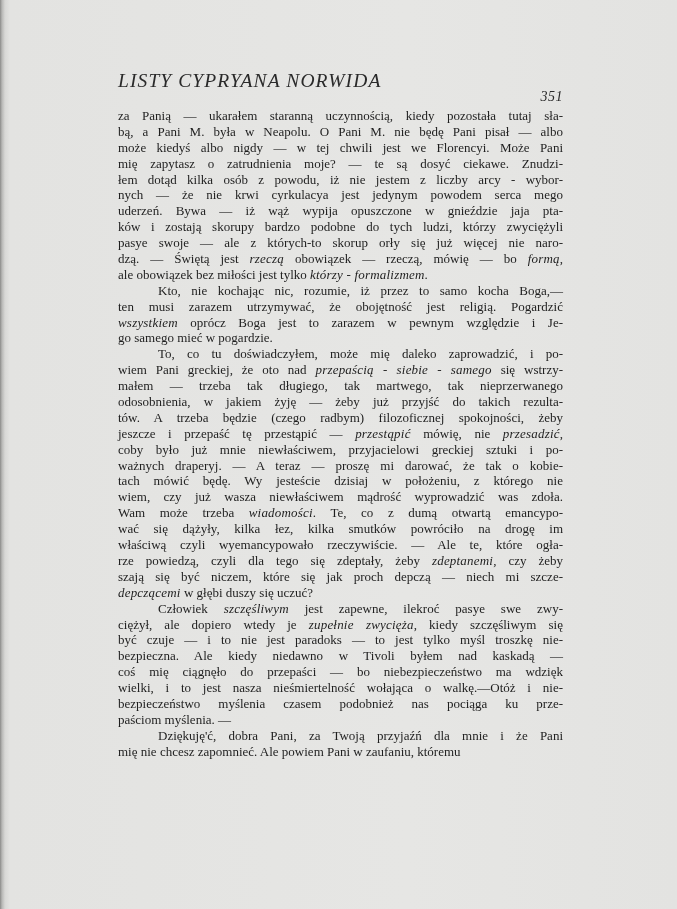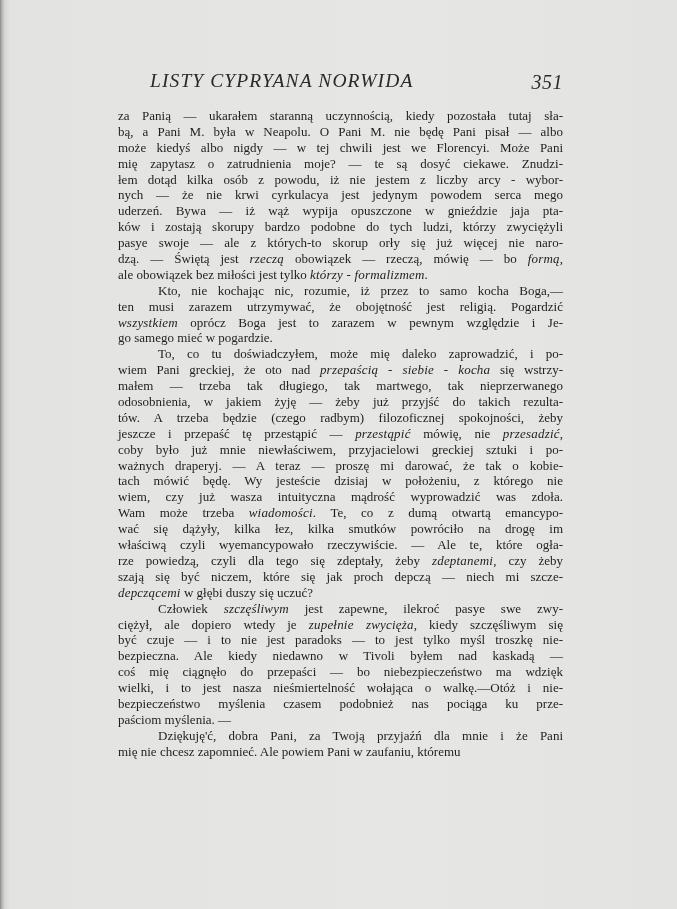--- a/index.html
+++ b/index.html
@@ -12,25 +12,25 @@
     position: absolute; left: 0; top: 0; width: 677px; height: 909px;
     background: linear-gradient(90deg, #8a8a88 0px, #b8b8b6 2px, #d8d8d6 5px, #e3e3e1 10px, #e6e6e4 60%, #e3e3e1 100%);
   }
   .running-head {
     position: absolute; left: 118px; top: 70px; width: 445px; height: 24px;
     font-family: "Liberation Serif", serif;
     color: #2a2a2a;
   }
   .running-title {
     position: absolute; left: 0; top: 0;
-    font-style: italic; font-size: 19.5px; letter-spacing: 1.1px; margin-left: 32px;
+    font-style: italic; font-size: 19.5px; letter-spacing: 1.1px;
   }
   .page-number {
-    position: absolute; right: 0; top: 1px;
-    font-style: italic; font-size: 20px; letter-spacing: 0.5px;
+    position: absolute; right: 0; top: 19px;
+    font-style: italic; font-size: 14px; letter-spacing: 0.5px;
   }
   .body-text {
     position: absolute; left: 118px; top: 108px; width: 445px;
     font-family: "Liberation Serif", serif;
     font-size: 13px; line-height: 15.9px;
     color: #1e1e1e;
   }
   .line {
     display: block; white-space: nowrap;
     text-align: justify; text-align-last: justify;
@@ -64,29 +64,29 @@
         <span class="line last"><span>ale obowiązek bez miłości jest tylko </span><i>którzy - formalizmem</i><span>.</span></span>
       </div>
       <div>
         <span class="line indent"><span>Kto, nie kochając nic, rozumie, iż przez to samo kocha Boga,—</span></span>
         <span class="line"><span>ten musi zarazem utrzymywać, że obojętność jest religią.  Pogardzić</span></span>
         <span class="line"><i>wszystkiem</i><span> oprócz Boga jest to zarazem w pewnym względzie i Je-</span></span>
         <span class="line last"><span>go samego mieć w pogardzie.</span></span>
       </div>
       <div>
         <span class="line indent"><span>To, co tu doświadczyłem, może mię daleko zaprowadzić, i po-</span></span>
-        <span class="line"><span>wiem Pani greckiej, że oto nad </span><i>przepaścią - siebie - kocha</i><span> się wstrzy-</span></span>
+        <span class="line"><span>wiem Pani greckiej, że oto nad </span><i>przepaścią - siebie - samego</i><span> się wstrzy-</span></span>
         <span class="line"><span>małem — trzeba tak długiego, tak martwego, tak nieprzerwanego</span></span>
         <span class="line"><span>odosobnienia, w jakiem żyję — żeby już przyjść do takich rezulta-</span></span>
         <span class="line"><span>tów.  A trzeba będzie (czego radbym) filozoficznej spokojności, żeby</span></span>
         <span class="line"><span>jeszcze i przepaść tę przestąpić — </span><i>przestąpić</i><span> mówię, nie </span><i>przesadzić</i><span>,</span></span>
         <span class="line"><span>coby było już mnie niewłaściwem, przyjacielowi greckiej sztuki i po-</span></span>
         <span class="line"><span>ważnych draperyj. — A teraz — proszę mi darować, że tak o kobie-</span></span>
         <span class="line"><span>tach mówić będę.  Wy jesteście dzisiaj w położeniu, z którego nie</span></span>
-        <span class="line"><span>wiem, czy już wasza intuitycznа mądrość wyprowadzić was zdoła.</span></span>
+        <span class="line"><span>wiem, czy już wasza niewłaściwem mądrość wyprowadzić was zdoła.</span></span>
         <span class="line"><span>Wam może trzeba </span><i>wiadomości</i><span>.  Te, co z dumą otwartą emancypo-</span></span>
         <span class="line"><span>wać się dążyły, kilka łez, kilka smutków powróciło na drogę im</span></span>
         <span class="line"><span>właściwą czyli wyemancypowało rzeczywiście. — Ale te, które ogła-</span></span>
         <span class="line"><span>rze powiedzą, czyli dla tego się zdeptały, żeby </span><i>zdeptanemi</i><span>, czy żeby</span></span>
         <span class="line"><span>szają się być niczem, które się jak proch depczą — niech mi szczе-</span></span>
         <span class="line last"><i>depczącemi</i><span> w głębi duszy się uczuć?</span></span>
       </div>
       <div>
         <span class="line indent"><span>Człowiek </span><i>szczęśliwym</i><span> jest zapewne, ilekroć pasye swe zwy-</span></span>
         <span class="line"><span>ciężył, ale dopiero wtedy je </span><i>zupełnie zwycięża</i><span>, kiedy szczęśliwym się</span></span>

